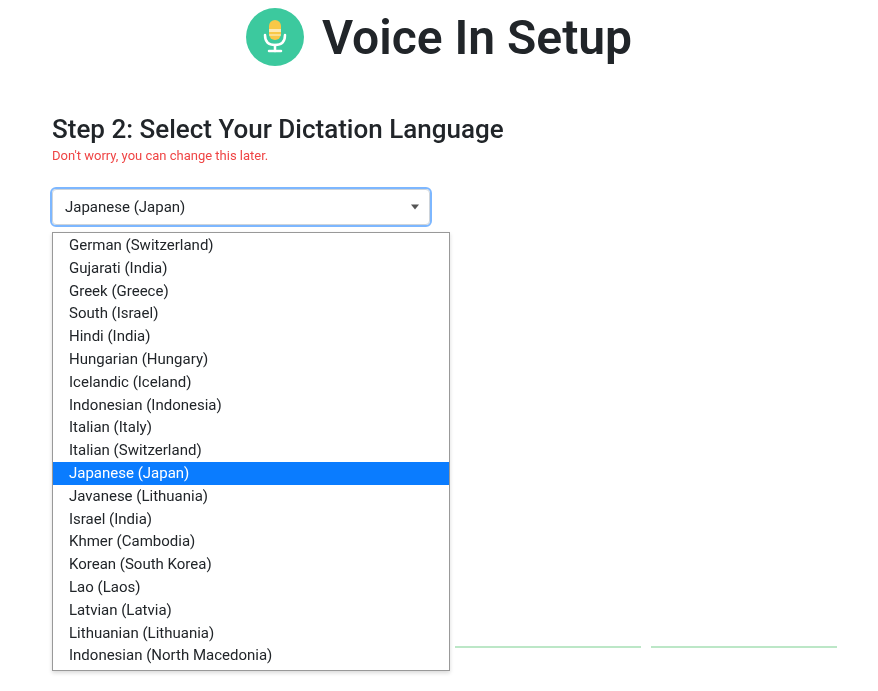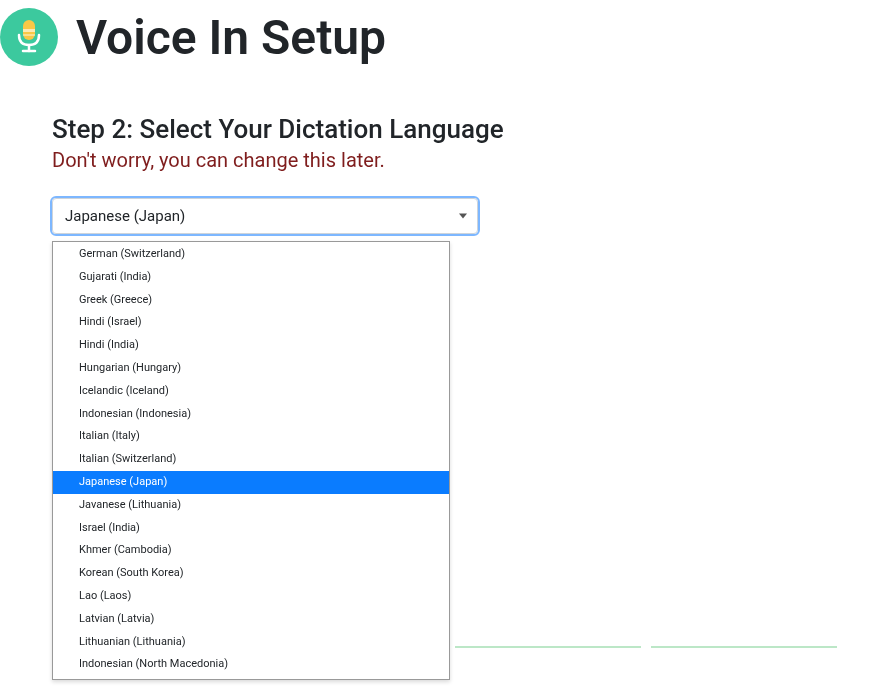--- a/index.html
+++ b/index.html
@@ -8,21 +8,21 @@
       background: #ffffff;
       color: #212529;
       width: 878px;
       height: 691px;
       overflow: hidden;
       position: relative;
     }
     .header {
       display: flex;
       align-items: center;
-      justify-content: flex-start;
+      justify-content: center;
       gap: 18px;
       margin-top: 8px;
       margin-bottom: 48px;
     }
     .logo-wrap {
       width: 58px;
       height: 58px;
       border-radius: 50%;
       background: #3cc99e;
       display: flex;
@@ -40,27 +40,27 @@
     .content {
       margin-left: 52px;
     }
     .step-heading {
       font-size: 26px;
       font-weight: 500;
       color: #212529;
       margin-bottom: 4px;
     }
     .subtext {
-      font-size: 20px;
-      color: #7f1d1d;
+      font-size: 13px;
+      color: #ef4444;
       margin-bottom: 26px;
     }
     .select-wrap {
       position: relative;
-      width: 426px;
+      width: 378px;
     }
     .select-box {
       width: 100%;
       height: 36px;
       border: 1px solid #ced4da;
       border-radius: 4px;
       background: #ffffff;
       padding: 0 28px 0 12px;
       font-size: 15px;
       color: #212529;
@@ -92,24 +92,24 @@
       box-shadow: 0 2px 4px rgba(0,0,0,0.15);
       overflow: hidden;
     }
     .dropdown-list {
       list-style: none;
       height: 100%;
       overflow-y: auto;
       padding: 1px 0;
     }
     .dropdown-list li {
-      padding: 0 26px;
+      padding: 0 16px;
       height: 22.8px;
       line-height: 22.8px;
-      font-size: 11px;
+      font-size: 15px;
       color: #212529;
       white-space: nowrap;
       cursor: default;
     }
     .dropdown-list li.selected {
       background: #0a7cff;
       color: #ffffff;
     }
     
     .dropdown-list::-webkit-scrollbar { width: 17px; }
@@ -162,21 +162,21 @@
     <div class="select-box">
       <span>Japanese (Japan)</span>
       <span class="select-caret"></span>
     </div>
 
     <div class="dropdown">
       <ul class="dropdown-list" id="dropdown-list">
           <li>German (Switzerland)</li>
           <li>Gujarati (India)</li>
           <li>Greek (Greece)</li>
-          <li>Hindi (Israel)</li>
+          <li>South (Israel)</li>
           <li>Hindi (India)</li>
           <li>Hungarian (Hungary)</li>
           <li>Icelandic (Iceland)</li>
           <li>Indonesian (Indonesia)</li>
           <li>Italian (Italy)</li>
           <li>Italian (Switzerland)</li>
           <li class="selected">Japanese (Japan)</li>
           <li>Javanese (Lithuania)</li>
           <li>Israel (India)</li>
           <li>Khmer (Cambodia)</li>

